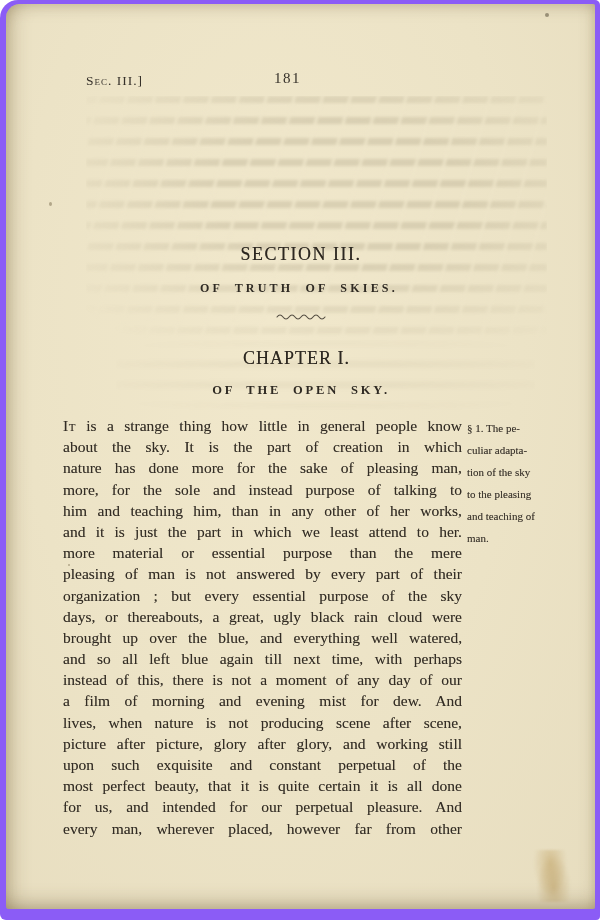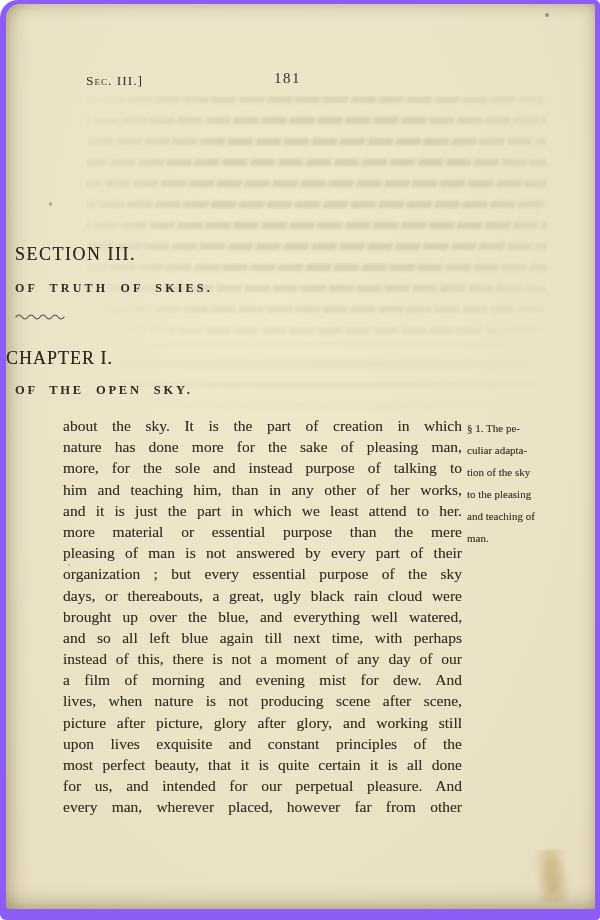--- a/index.html
+++ b/index.html
@@ -48,21 +48,21 @@
     left: 110px; right: 60px; top: 336px; height: 70px;
     background-image:
       repeating-linear-gradient(to bottom,
         rgba(141,129,99,0.22) 0px, rgba(141,129,99,0.22) 6px,
         rgba(0,0,0,0) 6px, rgba(0,0,0,0) 21px);
     filter: blur(2px);
     opacity: 0.4;
     -webkit-mask-image: radial-gradient(ellipse at 50% 50%, #000 30%, transparent 90%);
             mask-image: radial-gradient(ellipse at 50% 50%, #000 30%, transparent 90%);
   }
-  .centered { position: absolute; left: 0; right: 8px; text-align: left; }
+  .centered { position: absolute; left: 0; right: 8px; text-align: center; }
 
   .header-left {
     position: absolute; left: 80px; top: 69px;
     font-size: 13.5px; letter-spacing: 1px;
     font-variant: small-caps;
     color: #36312a;
   }
   .page-number {
     position: absolute; left: 0; right: 0; top: 66px;
     text-align: center; margin-left: -26px;
@@ -147,36 +147,37 @@
       <svg width="50" height="9" viewBox="0 0 50 9" xmlns="http://www.w3.org/2000/svg">
         <path d="M1,5 q3,-4 6,0 t6,0 t6,0 t6,0 t6,0 t6,0 t6,0 t6,0" fill="none" stroke="#3a342c" stroke-width="1.1" stroke-linecap="round" opacity="0.85"></path>
       </svg>
     </div>
 
     <h1 class="centered chapter-title">CHAPTER I.</h1>
 
     <h2 class="centered chapter-subtitle">OF THE OPEN SKY.</h2>
 
     <div class="body-text">
+        <div class="bt-line"><span class="sc-lead">It</span> is a strange thing how little in general people know</div>
         <div class="bt-line">about the sky.  It is the part of creation in which</div>
         <div class="bt-line">nature has done more for the sake of pleasing man,</div>
         <div class="bt-line">more, for the sole and instead purpose of talking to</div>
         <div class="bt-line">him and teaching him, than in any other of her works,</div>
         <div class="bt-line">and it is just the part in which we least attend to her.</div>
         <div class="bt-line">more material or essential purpose than the mere</div>
         <div class="bt-line">pleasing of man is not answered by every part of their</div>
         <div class="bt-line">organization ; but every essential purpose of the sky</div>
         <div class="bt-line">days, or thereabouts, a great, ugly black rain cloud were</div>
         <div class="bt-line">brought up over the blue, and everything well watered,</div>
         <div class="bt-line">and so all left blue again till next time, with perhaps</div>
         <div class="bt-line">instead of this, there is not a moment of any day of our</div>
         <div class="bt-line">a film of morning and evening mist for dew.  And</div>
         <div class="bt-line">lives, when nature is not producing scene after scene,</div>
         <div class="bt-line">picture after picture, glory after glory, and working still</div>
-        <div class="bt-line">upon lives exquisite and constant principles of the</div>
+        <div class="bt-line">upon such exquisite and constant perpetual of the</div>
         <div class="bt-line">most perfect beauty, that it is quite certain it is all done</div>
         <div class="bt-line">for us, and intended for our perpetual pleasure.  And</div>
         <div class="bt-line">every man, wherever placed, however far from other</div>
       </div>
 
     <div class="margin-note">§ 1. The pe-
 culiar adapta-
 tion of the sky
 to the pleasing
 and teaching of

